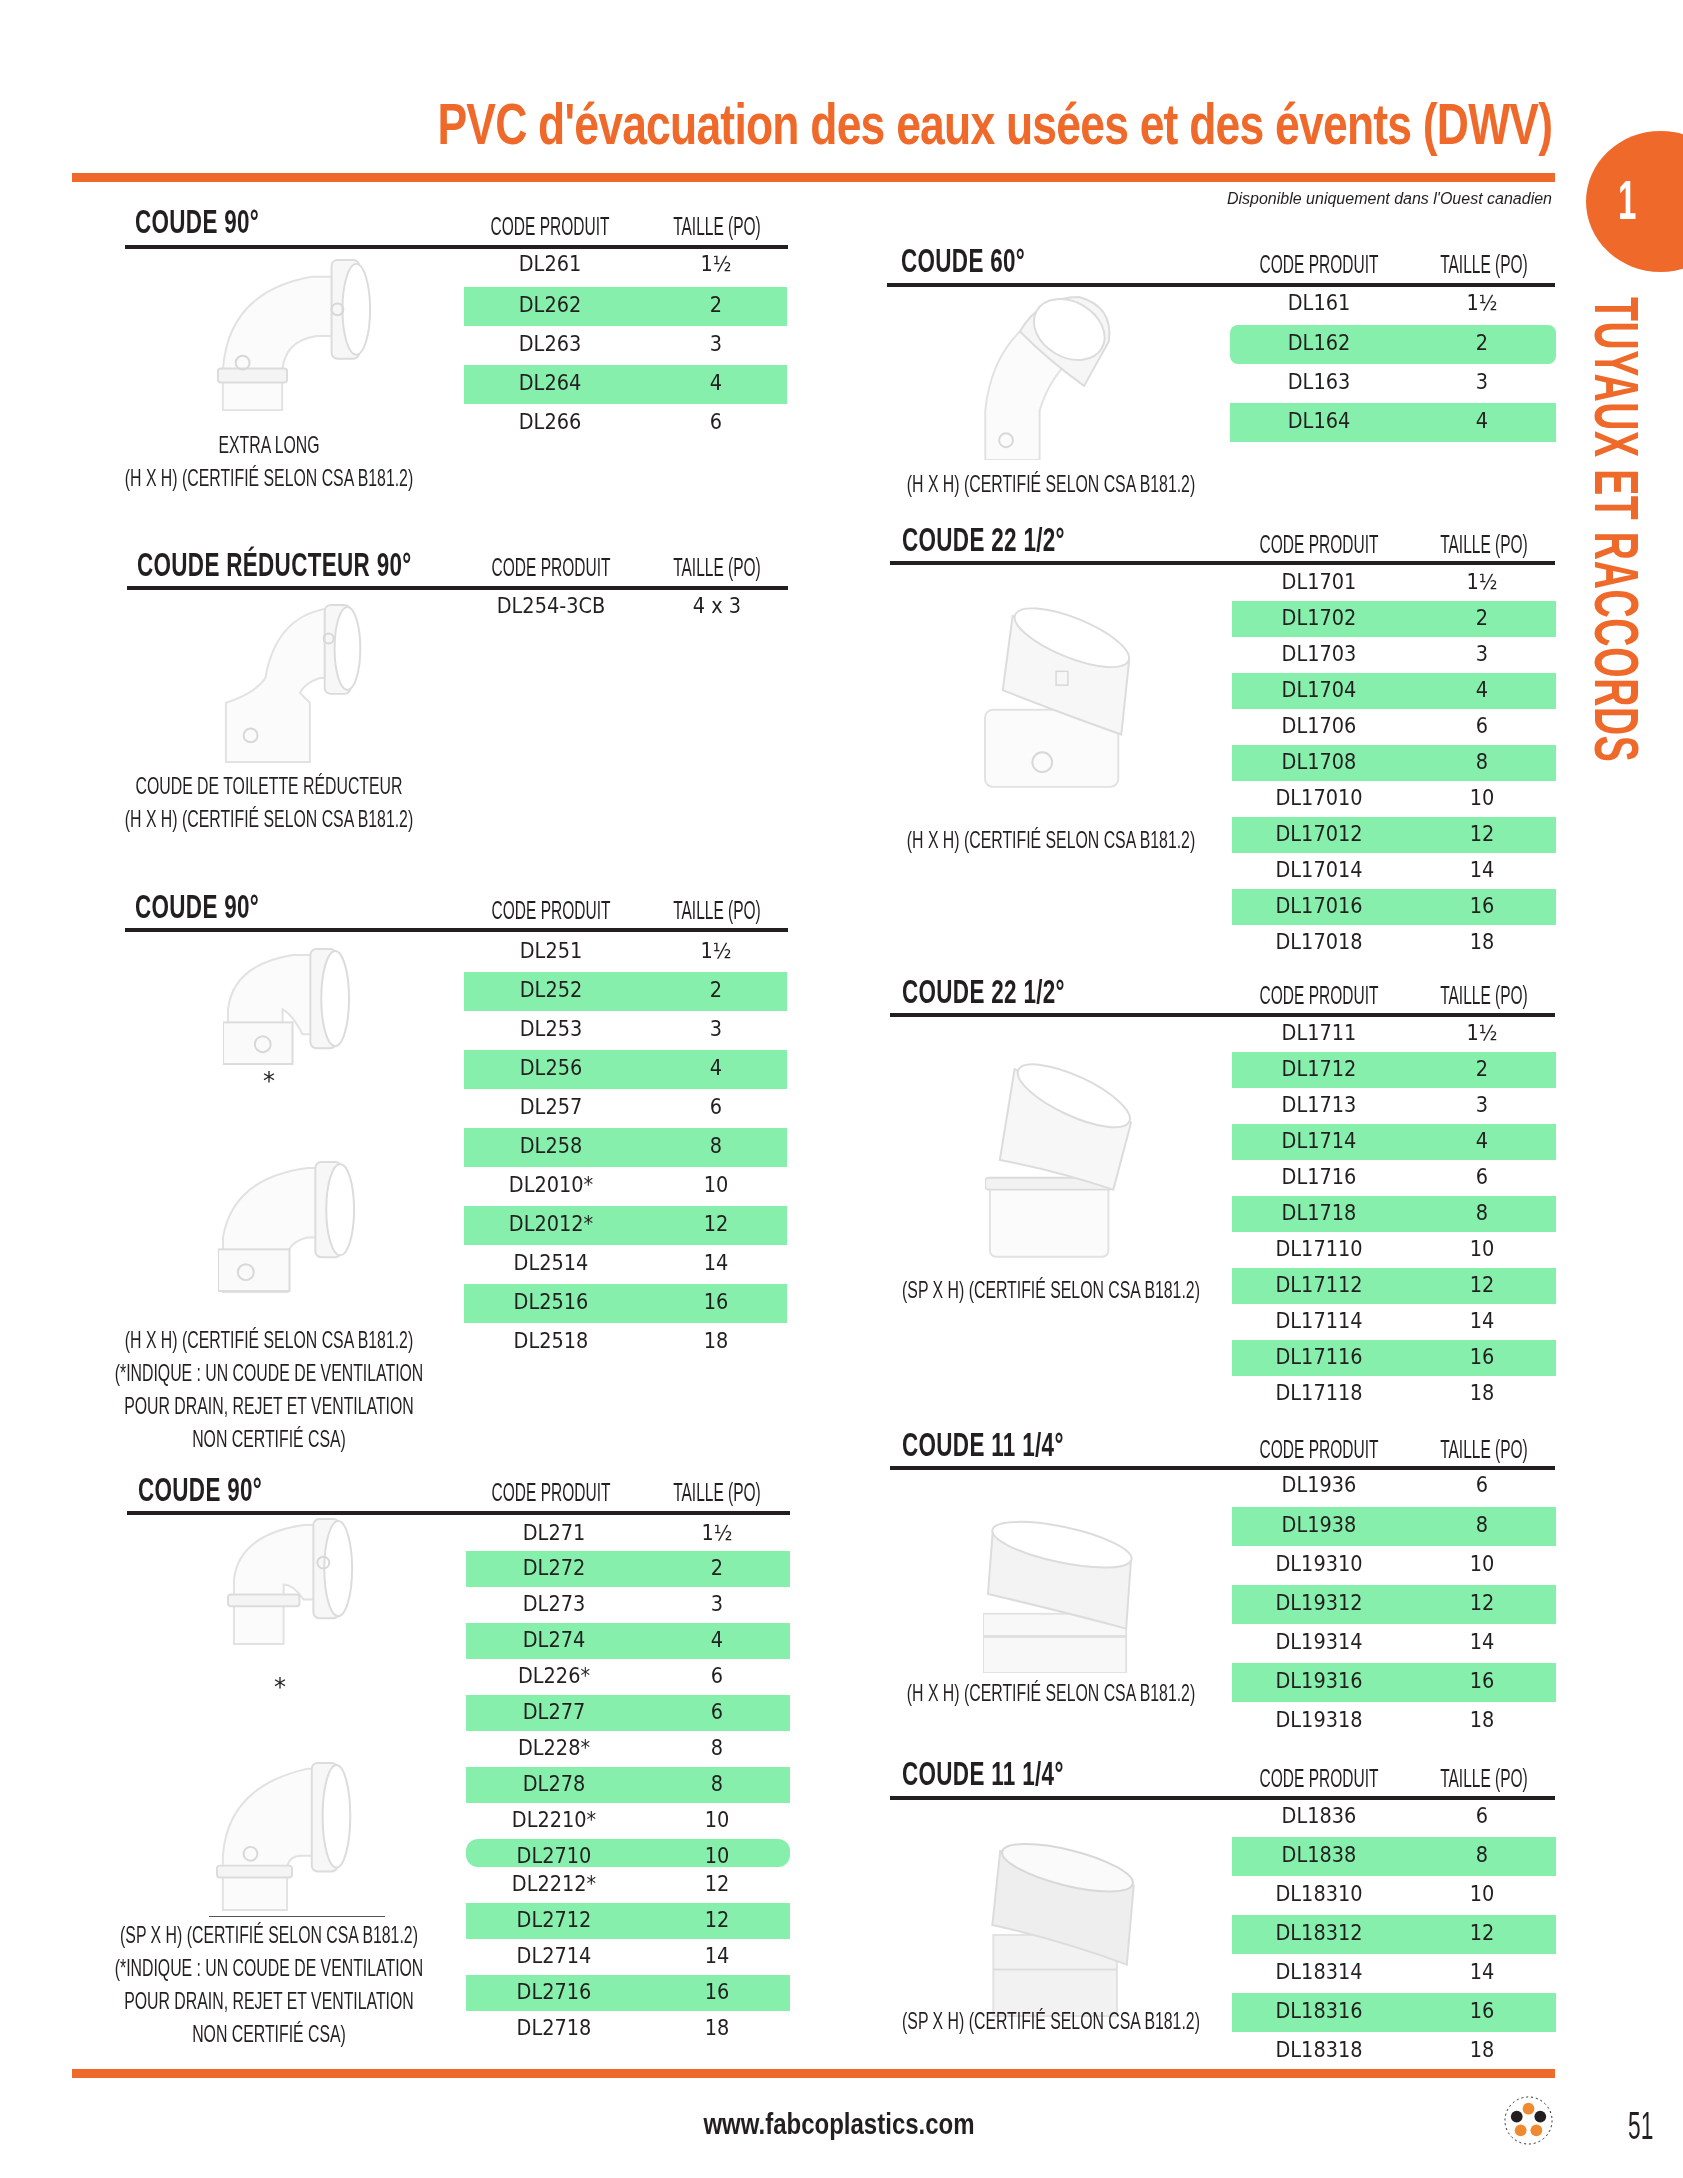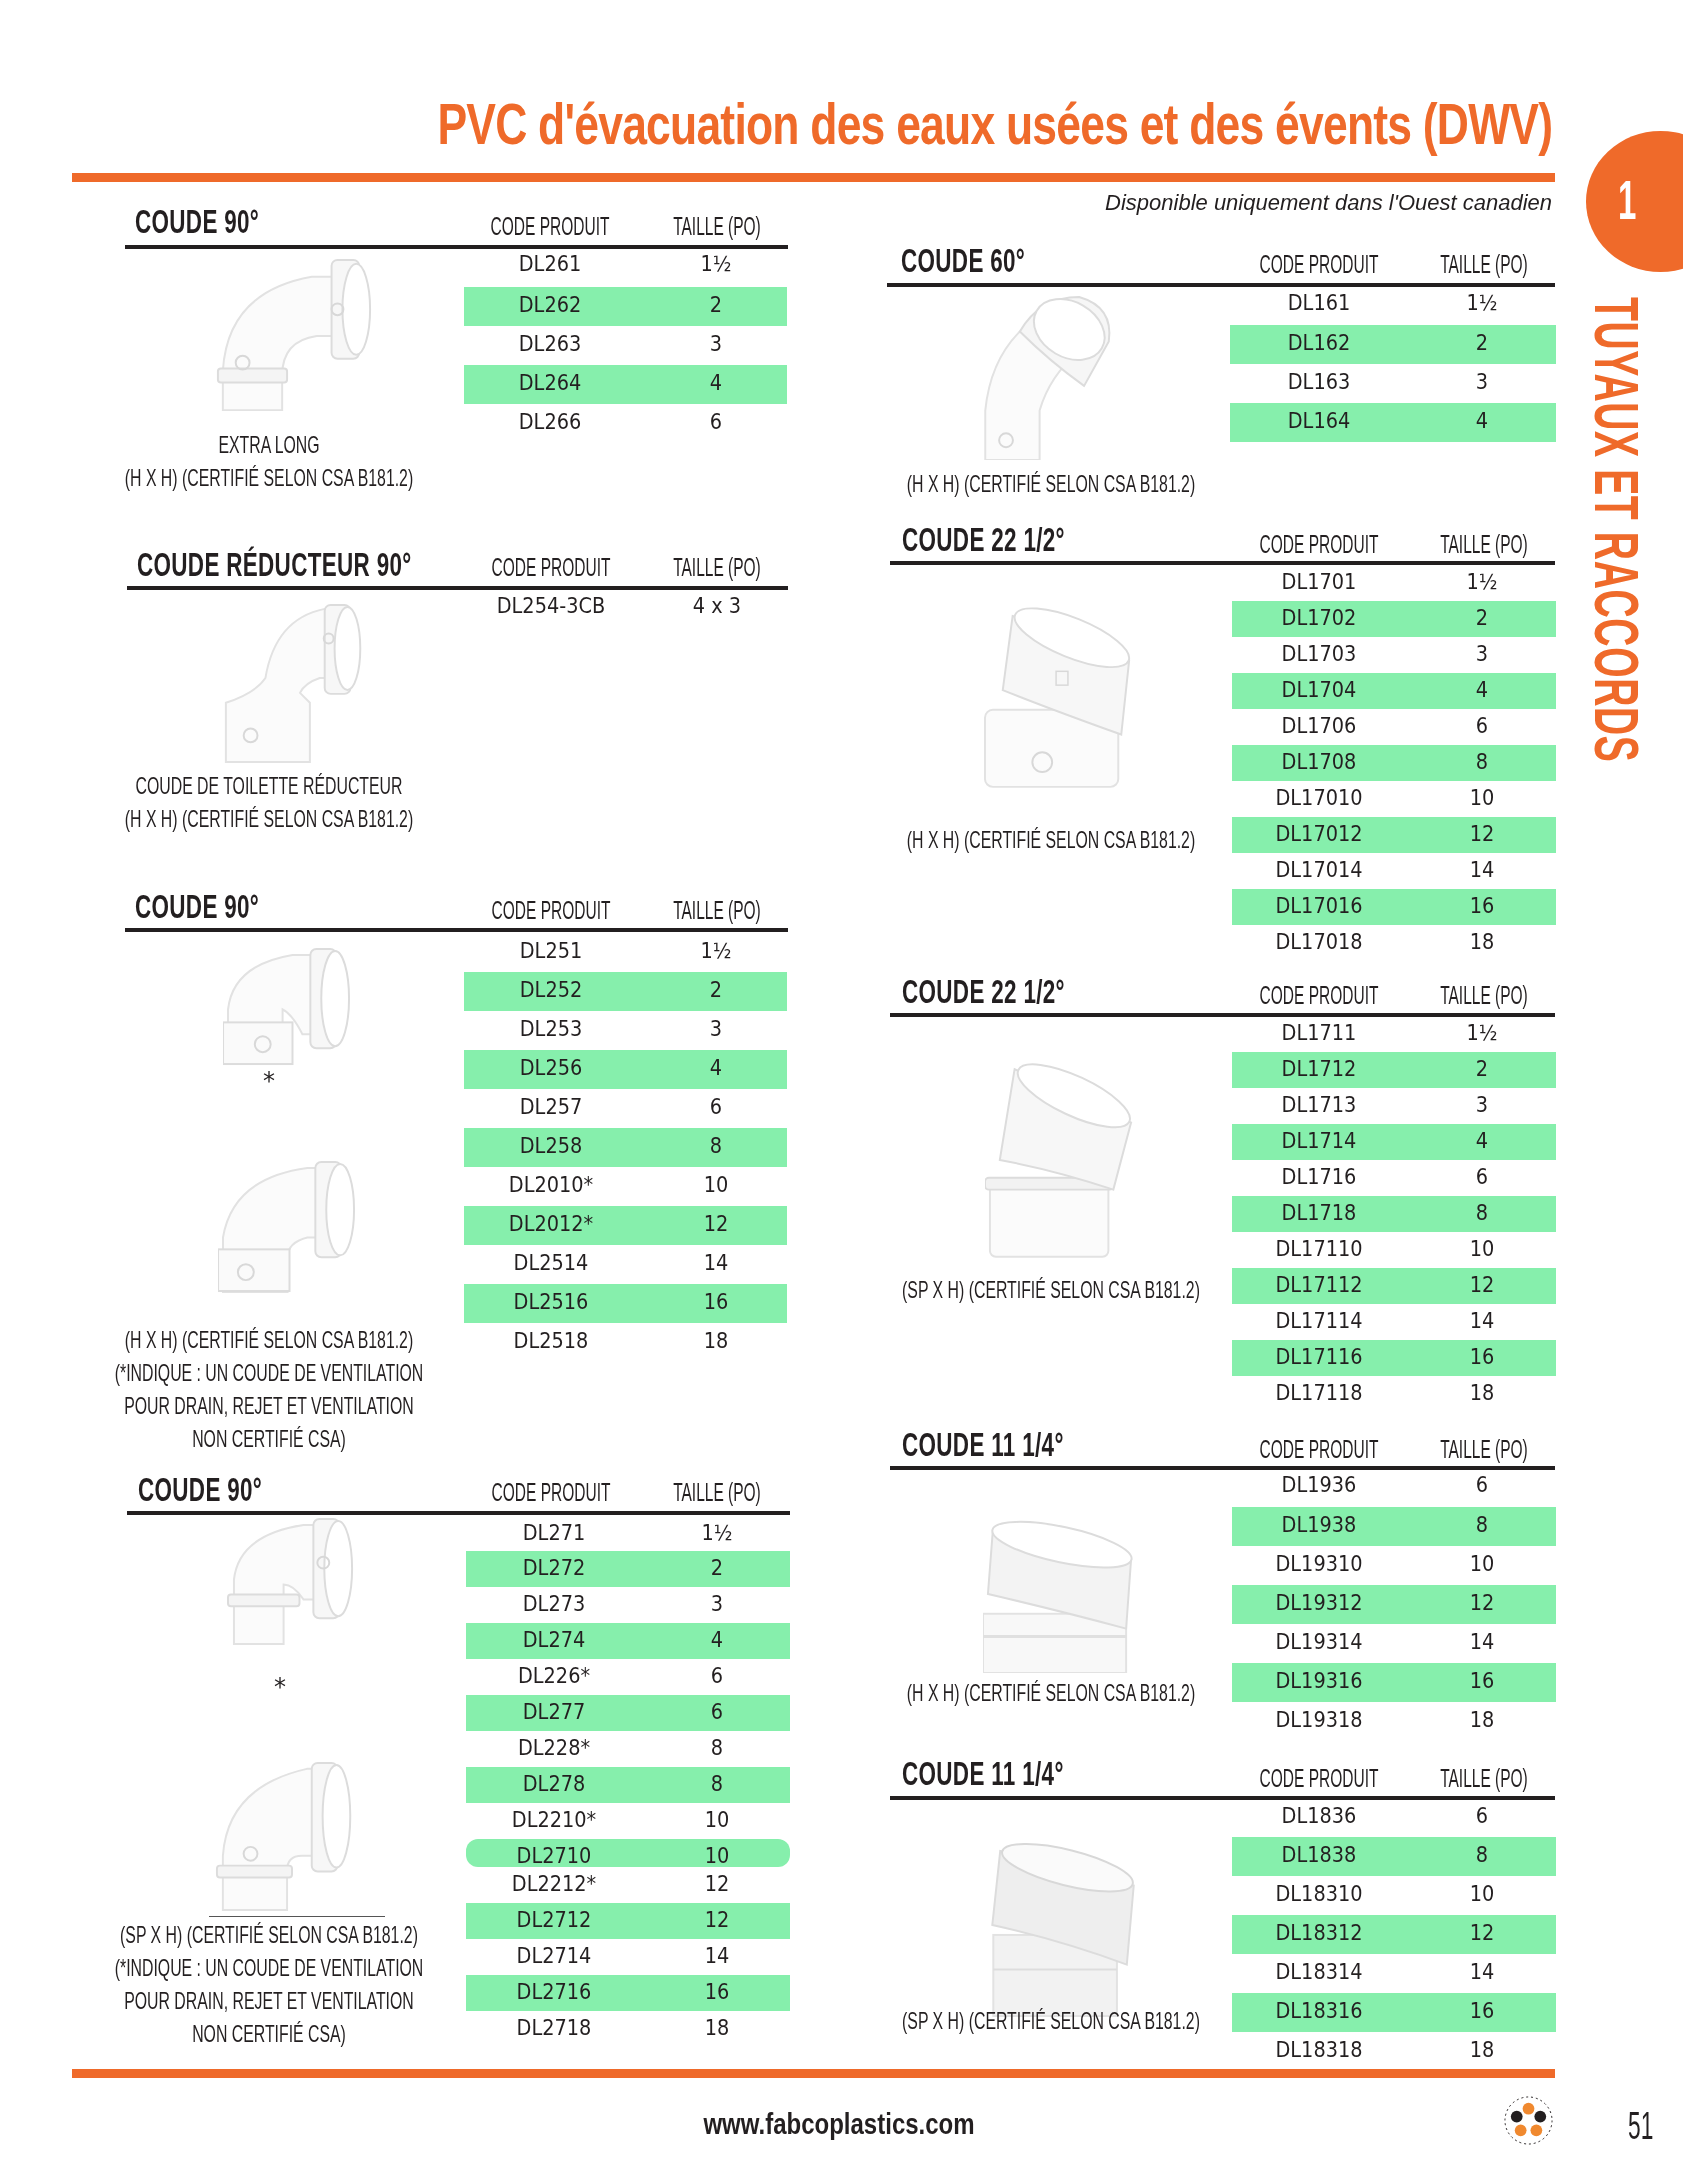--- a/index.html
+++ b/index.html
@@ -1,19 +1,19 @@
 <!DOCTYPE html>
 <html><head>
 <meta charset="utf-8">
 <style>
   html, body { margin:0; padding:0; }
   body { width:1683px; height:2178px; background:#ffffff; position:relative; overflow:hidden; font-family:"DejaVu Sans", sans-serif; color:#231f20; }
   .title { position:absolute; right:131px; top:91px; color:#ef6a2a; font-family:"Liberation Sans", sans-serif; font-weight:bold; font-size:57px; letter-spacing:-1px; white-space:nowrap; transform:scaleX(0.78); transform-origin:right top; }
   .rule-orange { position:absolute; background:#ef6a2a; height:9px; }
-  .subtitle { position:absolute; right:131px; top:190px; font-family:"Liberation Sans", sans-serif; font-style:italic; font-size:22px; color:#231f20; white-space:nowrap; }
+  .subtitle { position:absolute; right:131px; top:190px; font-family:"Liberation Sans", sans-serif; font-style:italic; font-size:16px; color:#231f20; white-space:nowrap; }
   .tab-circle { position:absolute; left:1586px; top:131px; width:149px; height:141px; border-radius:50%; background:#ef6a2a; }
   .tab-num { position:absolute; left:1618px; top:168px; color:#fff; font-family:"Liberation Sans", sans-serif; font-weight:bold; font-size:55px; transform:scaleX(0.6); transform-origin:left top; }
   .tab-text { position:absolute; left:1596px; top:297px; width:59px; height:495px; }
   .tab-text span { position:absolute; left:0; top:0; transform:rotate(90deg) translateY(-57px) scaleX(0.62); transform-origin:left top; white-space:nowrap; color:#ef6a2a; font-family:"Liberation Sans", sans-serif; font-weight:bold; font-size:63px; letter-spacing:1px; }
 
   .section { position:absolute; }
   .sec-head { position:absolute; font-family:"Liberation Sans", sans-serif; font-weight:bold; font-size:34px; color:#231f20; white-space:nowrap; transform:scaleX(0.66); transform-origin:left top; letter-spacing:0.5px; }
   .col-head { position:absolute; font-family:"Liberation Sans", sans-serif; font-size:25px; color:#231f20; white-space:nowrap; transform:translateX(-50%) scaleX(0.62); transform-origin:center top; }
   .sec-rule { position:absolute; height:4px; background:#231f20; }
   .rows { position:absolute; }
@@ -283,21 +283,21 @@
     <circle cx="26" cy="150" r="7" fill="none" stroke="#d8d8d8" stroke-width="2"></circle>
   </svg>
   <div class="note" style="left:1051px; top:467px; transform:translateX(-50%) scaleX(0.66);">
     <div>(H X H) (CERTIFIÉ SELON CSA B181.2)</div>
   </div>
   <div class="rows" style="left:1230px; top:286px; width:326px;">
     <div class="row" style="height:39px;">
         <span class="cell" style="left:89px; top:5px;">DL161</span>
         <span class="cell" style="left:252px; top:5px;">1½</span>
       </div>
-    <div class="row shade" style="height:39px;">
+    <div class="row shade" style="height:39px;border-radius:8px;">
         <span class="cell" style="left:89px; top:6px;">DL162</span>
         <span class="cell" style="left:252px; top:6px;">2</span>
       </div>
     <div class="row" style="height:39px;">
         <span class="cell" style="left:89px; top:6px;">DL163</span>
         <span class="cell" style="left:252px; top:6px;">3</span>
       </div>
     <div class="row shade" style="height:39px;">
         <span class="cell" style="left:89px; top:6px;">DL164</span>
         <span class="cell" style="left:252px; top:6px;">4</span>

